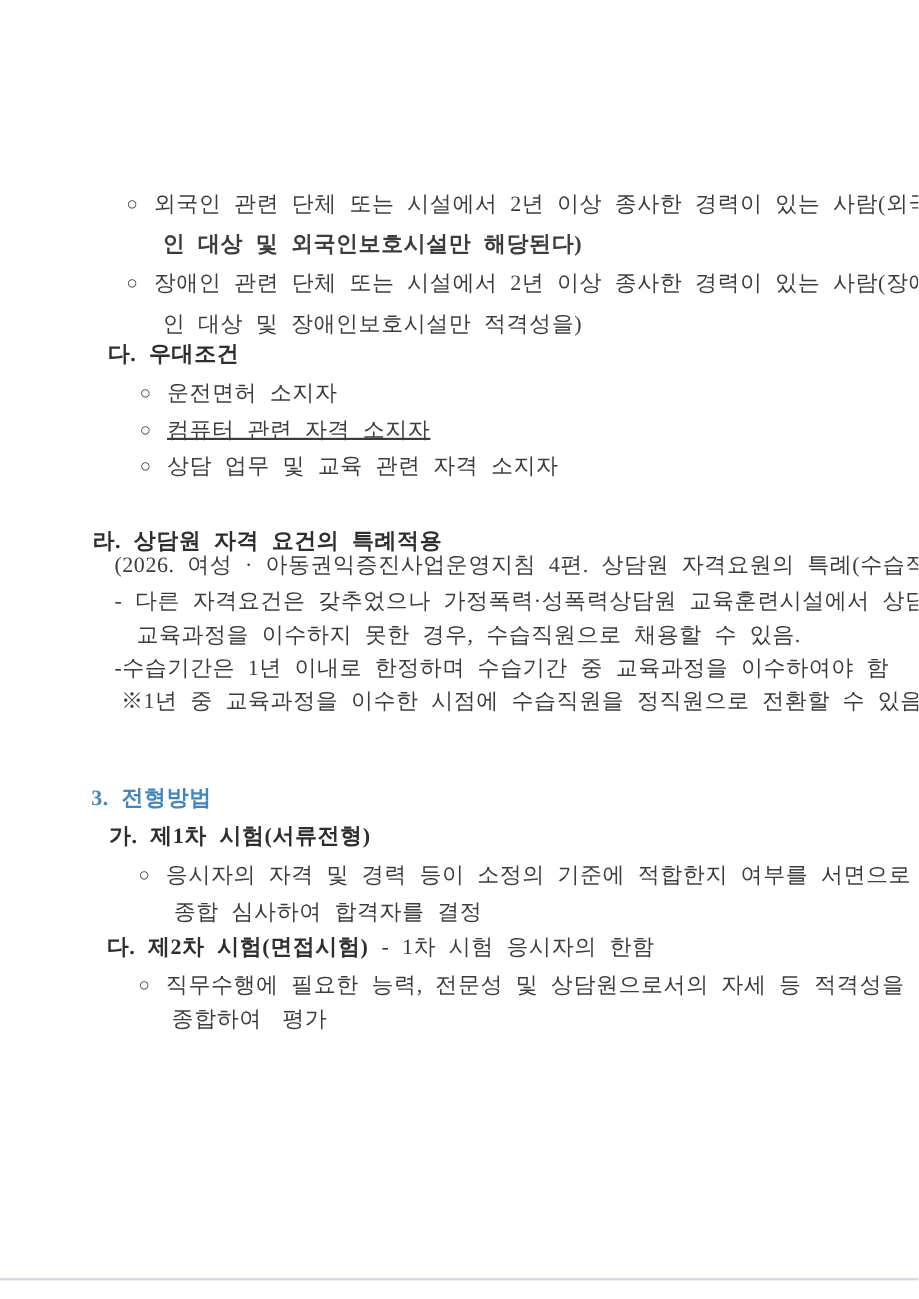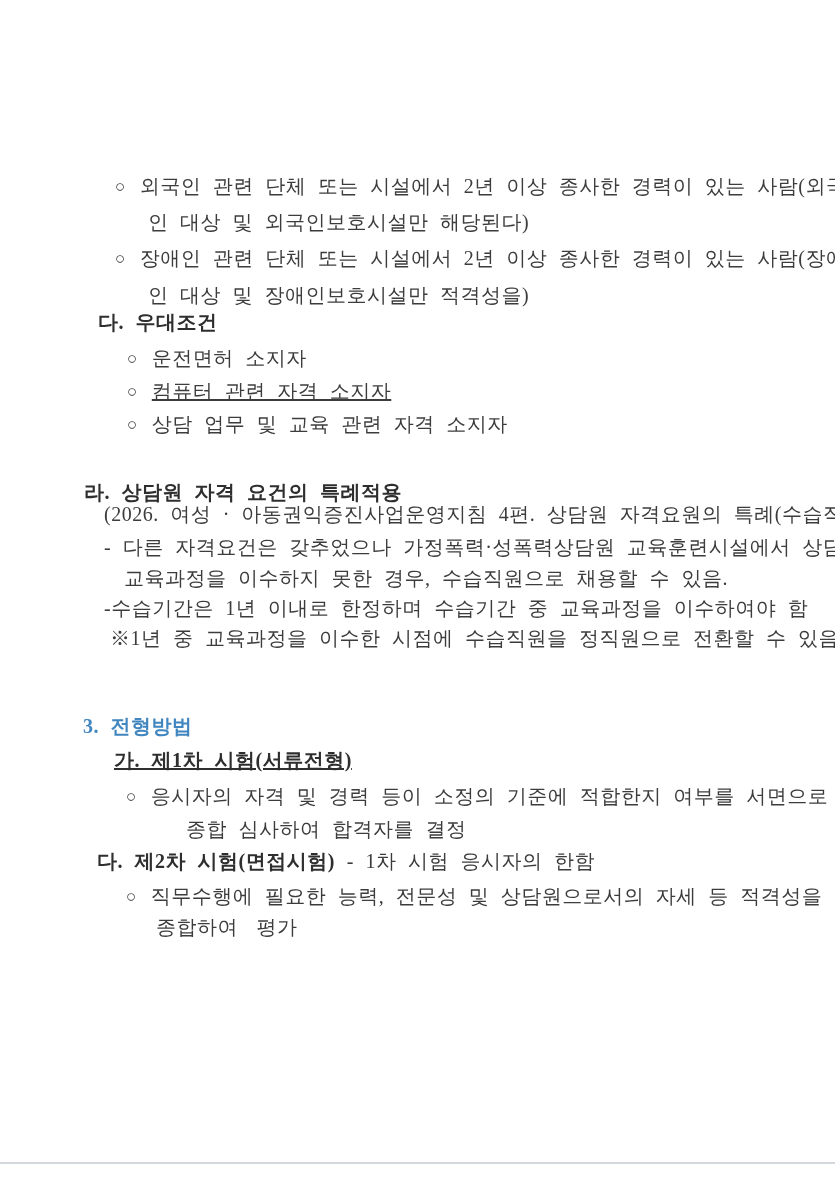--- a/index.html
+++ b/index.html
@@ -52,21 +52,21 @@
   }
 </style>
 </head>
 <body>
 
 <div class="page">
 
   <div class="line" style="left:115px; top:174px;">
     <span class="marker">○</span><span>외국인 관련 단체 또는 시설에서 2년 이상 종사한 경력이 있는 사람(외국</span>
   </div>
-  <div class="line" style="left:148px; top:210px;">인 대상 및 외국인보호시설만 해당된다)</div>
+  <div class="line" style="left:148px; top:210px;font-weight:bold;">인 대상 및 외국인보호시설만 해당된다)</div>
 
   <div class="line" style="left:115px; top:246px;">
     <span class="marker">○</span><span>장애인 관련 단체 또는 시설에서 2년 이상 종사한 경력이 있는 사람(장애</span>
   </div>
   <div class="line" style="left:148px; top:283px;">인 대상 및 장애인보호시설만 적격성을)</div>
 
   <div class="line bold" style="left:98px; top:310px;">다. 우대조건</div>
 
   <div class="line" style="left:127px; top:346px;">
     <span class="marker">○</span><span>운전면허 소지자</span>
@@ -80,25 +80,25 @@
 
   <div class="line bold" style="left:84px; top:480px;">라. 상담원 자격 요건의 특례적용</div>
   <div class="line" style="left:104px; top:502px;">(2026. 여성 · 아동권익증진사업운영지침 4편. 상담원 자격요원의 특례(수습직원)</div>
   <div class="line" style="left:104px; top:535px;">- 다른 자격요건은 갖추었으나 가정폭력·성폭력상담원 교육훈련시설에서 상담원</div>
   <div class="line" style="left:124px; top:566px;">교육과정을 이수하지 못한 경우, 수습직원으로 채용할 수 있음.</div>
   <div class="line" style="left:104px; top:596px;">-수습기간은 1년 이내로 한정하며 수습기간 중 교육과정을 이수하여야 함</div>
   <div class="line" style="left:110px; top:626px;">※1년 중 교육과정을 이수한 시점에 수습직원을 정직원으로 전환할 수 있음</div>
 
   <div class="line bold blue" style="left:83px; top:714px;">3. 전형방법</div>
 
-  <div class="line bold" style="left:114px; top:748px;text-decoration:underline;">가. 제1차 시험(서류전형)</div>
+  <div class="line bold" style="left:99px; top:748px;">가. 제1차 시험(서류전형)</div>
   <div class="line" style="left:126px; top:784px;">
     <span class="marker">○</span><span>응시자의 자격 및 경력 등이 소정의 기준에 적합한지 여부를 서면으로</span>
   </div>
-  <div class="line" style="left:158px; top:817px;margin-left:28px;">종합 심사하여 합격자를 결정</div>
+  <div class="line" style="left:158px; top:817px;">종합 심사하여 합격자를 결정</div>
 
   <div class="line bold" style="left:97px; top:849px;">
     <span>다. 제2차 시험(면접시험)</span><span class="tail">- 1차 시험 응시자의 한함</span>
   </div>
   <div class="line" style="left:126px; top:884px;">
     <span class="marker">○</span><span>직무수행에 필요한 능력, 전문성 및 상담원으로서의 자세 등 적격성을</span>
   </div>
   <div class="line" style="left:156px; top:917px;font-family:Liberation Mono, monospace;">종합하여 평가</div>
 
   <div class="footer-rule"></div>

